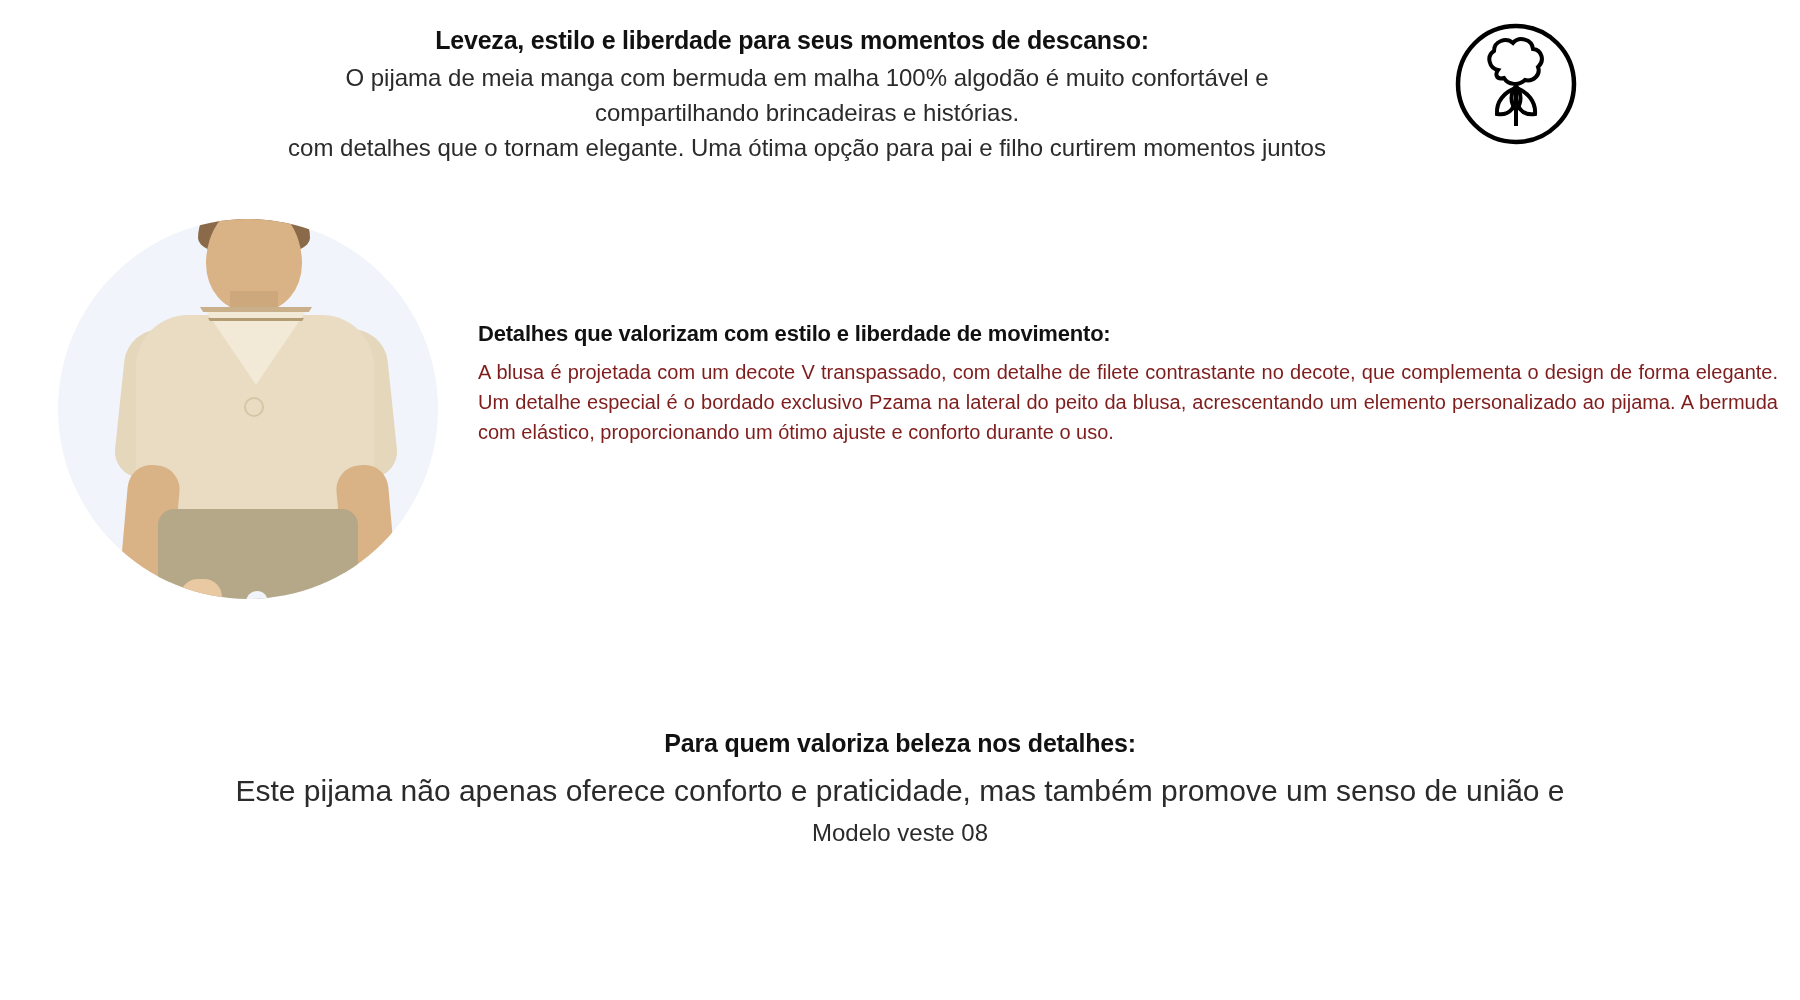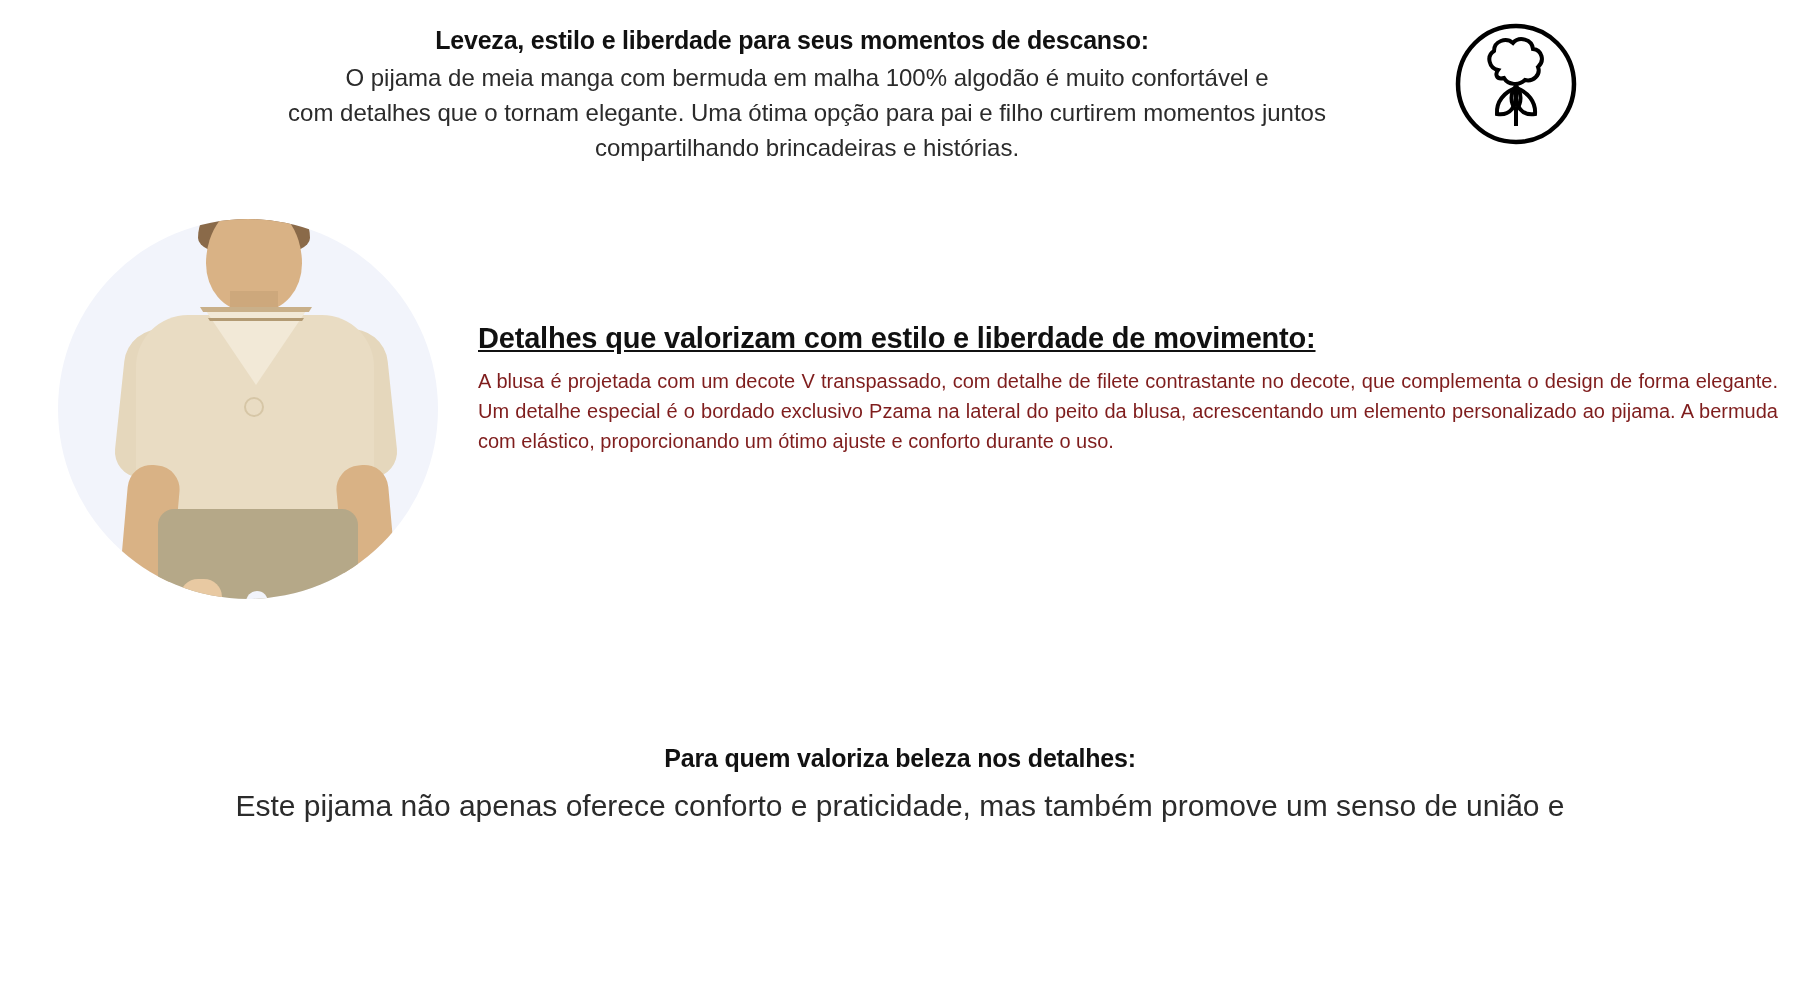--- a/index.html
+++ b/index.html
@@ -210,42 +210,41 @@
   }
 
   
   .mid-block {
     position: absolute;
     left: 478px;
     top: 320px;
     width: 1300px;
   }
   .mid-heading {
-    font-size: 29px;
+    font-size: 22px;
     font-weight: bold;
     line-height: 1.3;
     letter-spacing: -0.2px;
     color: #111111;
     margin: 0 0 8px 0;
-    text-decoration: underline;
   }
   .mid-body {
     font-size: 20px;
     line-height: 1.52;
     color: #7f1d1d;
     text-align: justify;
     text-justify: inter-word;
     margin: 0;
   }
 
   
   .bottom-block {
     position: absolute;
     left: 180px;
-    top: 742px;
+    top: 727px;
     width: 1440px;
     text-align: center;
   }
   .bottom-heading {
     font-size: 25px;
     font-weight: bold;
     line-height: 1.3;
     letter-spacing: -0.2px;
     color: #111111;
     margin: 0 0 8px 0;
@@ -266,22 +265,22 @@
     margin: 2px 0 0 0;
   }
 </style>
 </head>
 <body>
 
 <section class="top-block">
   <h2 class="top-heading">Leveza, estilo e liberdade para seus momentos de descanso:</h2>
   <p class="top-body">
     <span>O pijama de meia manga com bermuda em  malha 100% algodão é muito confortável e</span>
+    <span>compartilhando brincadeiras e histórias.</span>
     <span>com detalhes que o tornam elegante. Uma ótima opção para pai e filho curtirem momentos juntos</span>
-    <span>compartilhando brincadeiras e histórias.</span>
   </p>
 </section>
 
 <div class="cotton-badge">
   <svg viewBox="0 0 124 124" width="124" height="124" aria-hidden="true">
     <circle cx="62" cy="62" r="58" fill="none" stroke="#000000" stroke-width="4.5"></circle>
 
     <path d="M44 48 c-9 -2 -12 -14 -4 -19 c0 -10 12 -14 19 -8 c6 -7 19 -4 20 6 c9 1 12 12 5 18 c3 8 -5 15 -13 13 c-6 6 -17 5 -21 -2 c-8 2 -9 -4 -6 -8 Z" fill="none" stroke="#000000" stroke-width="4"></path>
 
     <path d="M62 66 c-12 4 -20 14 -19 26 c12 2 21 -6 19 -26 Z" fill="none" stroke="#000000" stroke-width="4"></path>
@@ -316,13 +315,14 @@
 <section class="mid-block">
   <h2 class="mid-heading">Detalhes que valorizam com estilo e liberdade de movimento:</h2>
   <p class="mid-body">A blusa é projetada com um decote V transpassado, com detalhe de filete contrastante no decote, que complementa o design de forma elegante. Um detalhe especial é o bordado exclusivo Pzama na lateral do peito da blusa, acrescentando um elemento personalizado ao pijama. A bermuda com elástico, proporcionando um ótimo ajuste  e conforto durante o uso.</p>
 </section>
 
 <section class="bottom-block">
   <h2 class="bottom-heading">Para quem valoriza beleza nos detalhes:</h2>
   <p class="bottom-body">
     <span>Este  pijama não apenas oferece conforto e praticidade, mas também promove um senso de união e</span>
   </p>
+  <p class="bottom-note">Modelo veste 08</p>
 </section>
 
 </body></html>

